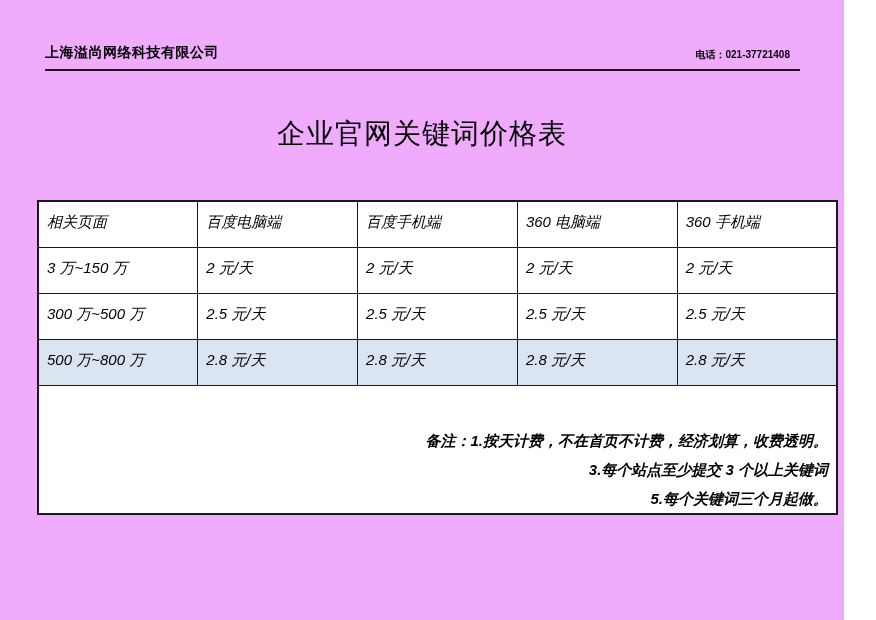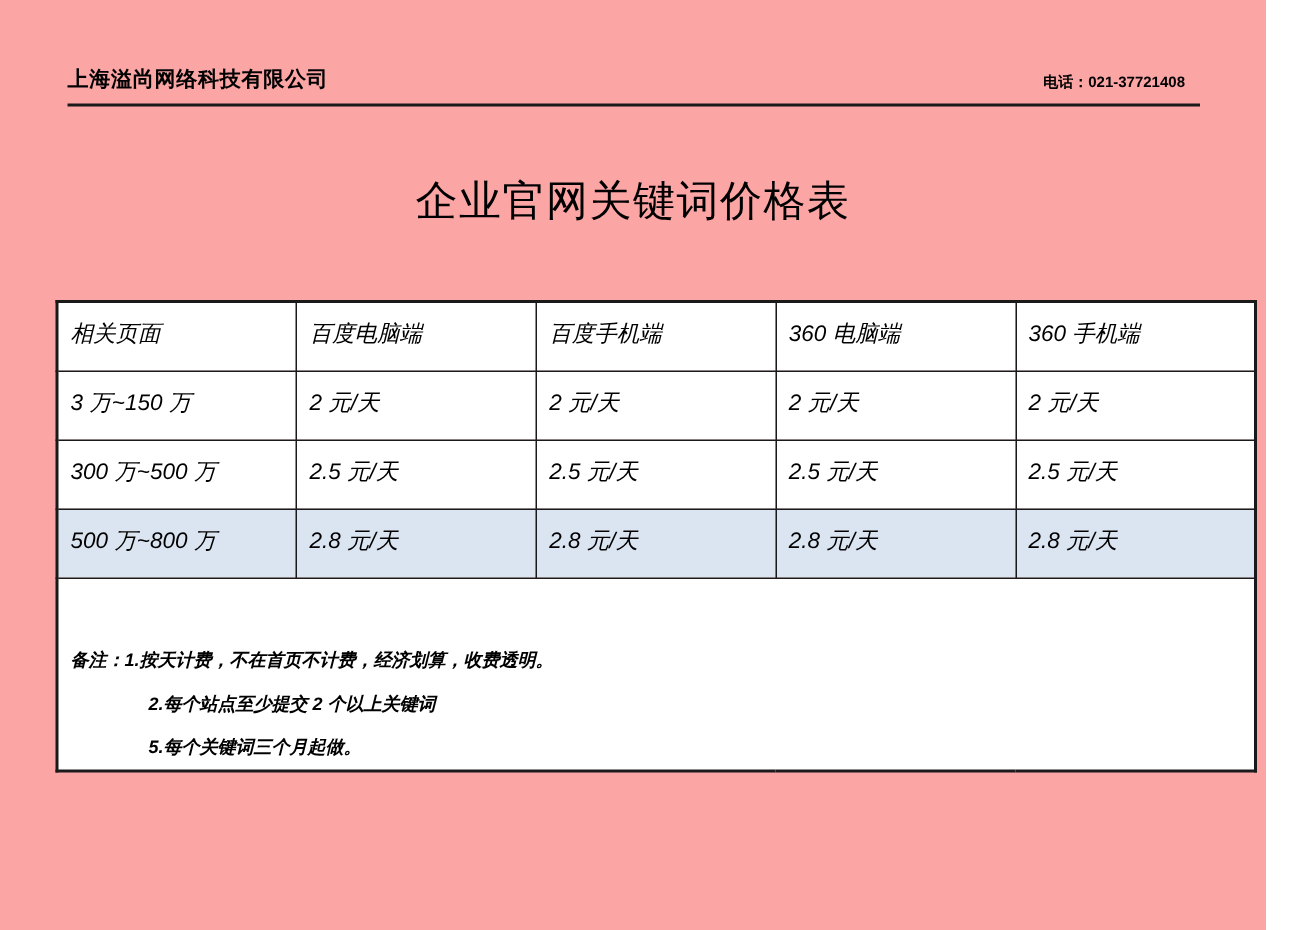--- a/index.html
+++ b/index.html
@@ -6,21 +6,21 @@
   html, body {
     margin: 0; padding: 0;
     background: #ffffff;
     font-family: "Liberation Sans", sans-serif;
     color: #000000;
   }
   .page {
     position: relative;
     width: 844px;
     height: 620px;
-    background: #fca5a5;
+    background: #f0abfc;
     overflow: hidden;
   }
   
   .letterhead {
     position: absolute;
     left: 45px;
     right: 44px;
     top: 44px;
     display: flex;
     justify-content: space-between;
@@ -73,23 +73,24 @@
   }
   .price-table tr.shaded th,
   .price-table tr.shaded td {
     background: var(--shade, #dbe5f1);
   }
   
   .price-table td.notes-cell {
     height: 128px;
     padding: 40px 8px 0 8px;
     font-weight: bold;
-    font-size: 12px;
+    font-size: 15px;
     line-height: 29px;
     background: #ffffff;
+    text-align: right;
   }
   .note-line { white-space: nowrap; }
   .note-line.indented { padding-left: 52px; }
 </style>
 </head>
 <body>
 
 <div class="page">
 
   <div class="letterhead">
@@ -131,20 +132,20 @@
           <td>2.8 元/天</td>
           <td>2.8 元/天</td>
         </tr>
       </tbody>
     <tfoot>
       <tr>
         <td colspan="5" class="notes-cell">
           <div class="note-line">
             <span>备注：</span><span>1.按天计费，不在首页不计费，经济划算，收费透明。</span>
           </div>
-          <div class="note-line indented">2.每个站点至少提交 2 个以上关键词</div>
+          <div class="note-line indented">3.每个站点至少提交 3 个以上关键词</div>
           <div class="note-line indented">5.每个关键词三个月起做。</div>
         </td>
       </tr>
     </tfoot>
   </table>
 
 </div>
 
 </body></html>

